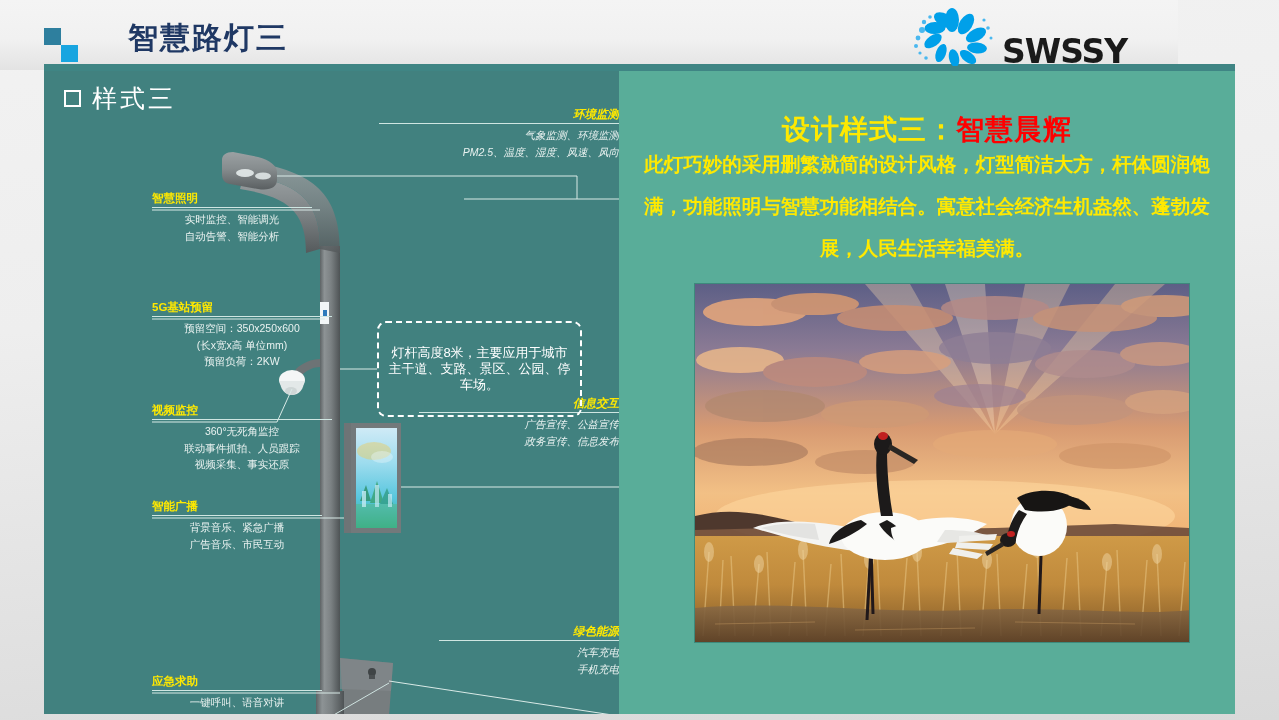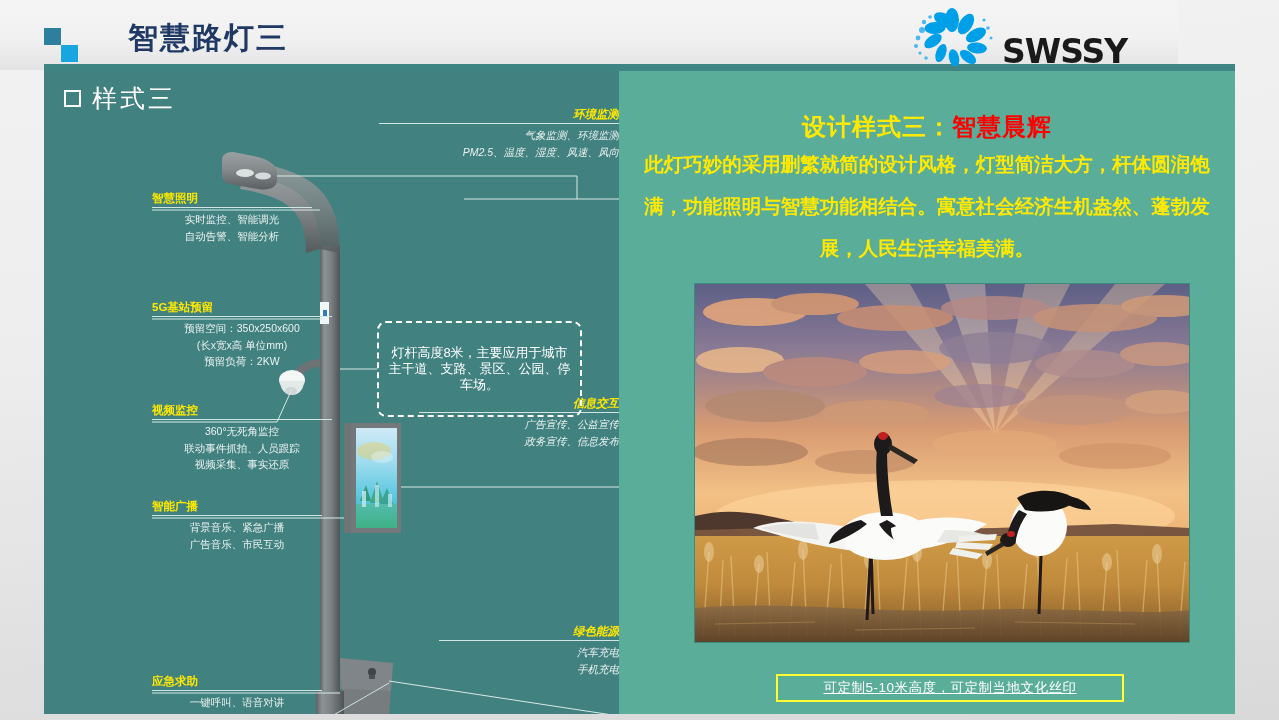--- a/index.html
+++ b/index.html
@@ -107,21 +107,21 @@
     font-size: 13px; color: #ffffff; line-height: 16px;
     text-align: center; padding: 0 9px;
   }
 
   
   #lamp { position: absolute; left: 0; top: 0; width: 575px; height: 643px; }
 
   
   #design-title {
     position: absolute; left: 0; top: 40px; width: 616px;
-    text-align: center; font-size: 24px; font-weight: bold;
+    text-align: center; font-size: 28px; font-weight: bold;
     color: #ffe900; letter-spacing: 1px; white-space: nowrap;
   }
   #design-title .accent { color: #ff0000; }
   #design-body {
     position: absolute; left: 22px; top: 72px; width: 572px;
     text-align: center; font-size: 19.5px; font-weight: bold;
     color: #ffe900; line-height: 42px;
   }
   #photo {
     position: absolute; left: 75px; top: 212px;
@@ -512,16 +512,13 @@
         <path d="M324,226 C316,236 312,248 312,258 L320,260 C322,248 326,238 332,230 Z" fill="#1c1a1a"></path>
 
         <ellipse cx="313" cy="256" rx="8" ry="7" fill="#1c1a1a"></ellipse>
         <ellipse cx="316" cy="250" rx="4" ry="3" fill="#c02020"></ellipse>
 
         <path d="M307,258 L290,268 L292,272 L309,262 Z" fill="#2a2623"></path>
       </g>
     </svg>
   </div>
 
-  <div id="caption-box">
-    <div id="caption-text">可定制5-10米高度，可定制当地文化丝印</div>
-  </div>
 </div>
 
 </body></html>

